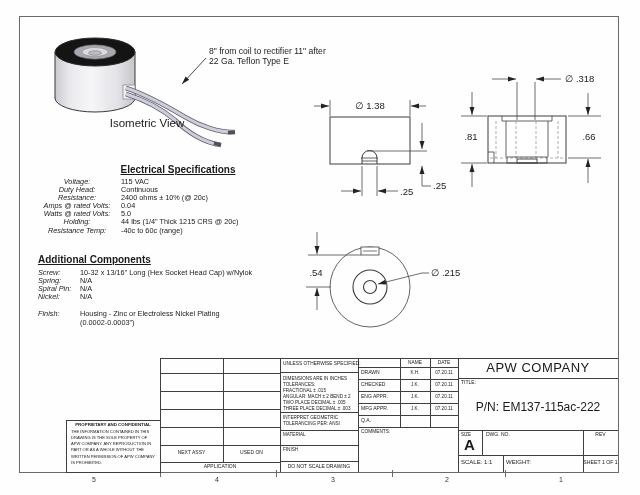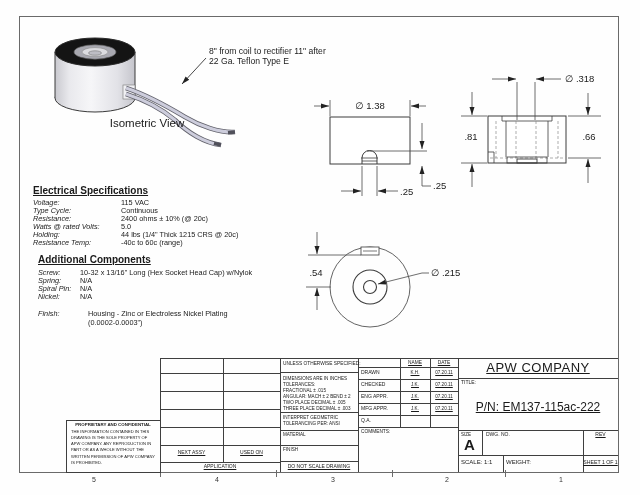--- a/index.html
+++ b/index.html
@@ -12,21 +12,21 @@
   
   .spec-h{font-size:10px;font-weight:bold;text-decoration:underline;white-space:nowrap;}
   .srow{display:flex;font-size:7.3px;line-height:8.1px;white-space:nowrap;}
   .slab{font-weight:normal;font-style:italic;flex:0 0 auto;}
   .ew .slab{width:88px;}
   .aw .slab{width:42px;}
   .sval{font-style:normal;}
 
   
   .tb{position:absolute;font-size:5px;line-height:1.15;white-space:nowrap;}
-  .ctr{text-align:center;text-decoration:underline;}
+  .ctr{text-align:center;}
   .tiny{font-size:4.6px;}
   .prop-t{font-size:4.4px;font-weight:bold;text-align:center;white-space:nowrap;}
   .prop-b{font-size:4.1px;line-height:1.5;white-space:normal;}
   .zone{position:absolute;font-size:7px;color:#333;}
 </style>
 </head>
 <body>
 
 <div class="sheet">
 
@@ -183,34 +183,38 @@
       <line x1="458" y1="378" x2="618" y2="378"></line>
       <line x1="458" y1="430" x2="618" y2="430"></line>
       <line x1="458" y1="455" x2="618" y2="455"></line>
       <line x1="482" y1="430" x2="482" y2="455"></line>
       <line x1="583" y1="430" x2="583" y2="472"></line>
       <line x1="503" y1="455" x2="503" y2="472"></line>
       <rect x="66" y="420" width="94" height="52"></rect>
     </g>
   </svg>
 
-  <div class="abs ew" style="left:33px;top:185px;width:290px;">
+  <div class="abs ew" style="left:33px;top:164px;width:290px;text-align:center;">
     <div class="spec-h">Electrical Specifications</div>
     <div style="height:3px"></div>
     <div class="srow">
         <span class="slab">Voltage:</span>
         <span class="sval">115 VAC</span>
       </div>
     <div class="srow">
-        <span class="slab">Type Cycle:</span>
+        <span class="slab">Duty Head:</span>
         <span class="sval">Continuous</span>
       </div>
     <div class="srow">
         <span class="slab">Resistance:</span>
         <span class="sval">2400 ohms ± 10% (@ 20c)</span>
+      </div>
+    <div class="srow">
+        <span class="slab">Amps @ rated Volts:</span>
+        <span class="sval">0.04</span>
       </div>
     <div class="srow">
         <span class="slab">Watts @ rated Volts:</span>
         <span class="sval">5.0</span>
       </div>
     <div class="srow">
         <span class="slab">Holding:</span>
         <span class="sval">44 lbs (1/4" Thick 1215 CRS @ 20c)</span>
       </div>
     <div class="srow">
@@ -234,21 +238,21 @@
         <span class="slab">Spiral Pin:</span>
         <span class="sval">N/A</span>
       </div>
     <div class="srow">
         <span class="slab">Nickel:</span>
         <span class="sval">N/A</span>
       </div>
     <div style="height:9px"></div>
     <div class="srow">
       <span class="slab">Finish:</span>
-      <span class="sval" style="line-height:8.6px;margin-left:8px;">
+      <span class="sval" style="line-height:8.6px;">
         <div>Housing - Zinc or Electroless Nickel Plating</div>
         <div>(0.0002-0.0003")</div>
       </span>
     </div>
   </div>
 
   <div class="abs" style="left:67px;top:422px;width:92px;">
     <div class="prop-t">PROPRIETARY AND CONFIDENTIAL</div>
     <div class="prop-b" style="padding:2px 3px 0 4px;">THE INFORMATION CONTAINED IN THIS DRAWING IS THE SOLE PROPERTY OF APW COMPANY.  ANY  REPRODUCTION IN PART OR AS A WHOLE WITHOUT THE WRITTEN PERMISSION OF APW COMPANY IS PROHIBITED.</div>
   </div>

